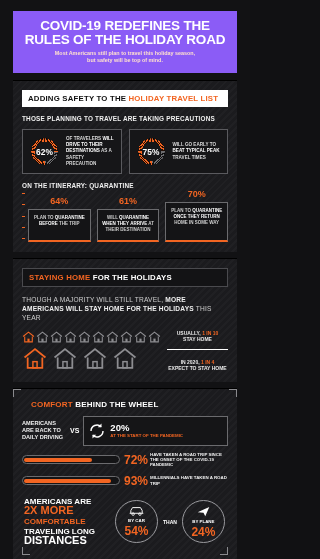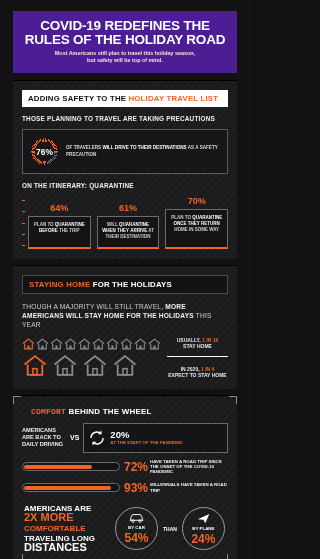--- a/index.html
+++ b/index.html
@@ -7,21 +7,21 @@
   body {
     font-family:"Liberation Sans", sans-serif;
     color:#fff;
     -webkit-font-smoothing:antialiased;
   }
   .page { position:relative; width:250px; height:559px; background:#121214; overflow:hidden; }
 
   
   .hdr {
     margin:11px 13px 0 13px;
-    background:#4c1d95;
+    background:#8b5cf6;
     padding:8px 6px 9px 6px;
     text-align:center;
   }
   .hdr h1 {
     font-size:13.5px; line-height:13.5px; font-weight:bold;
     letter-spacing:-0.2px; text-transform:uppercase;
   }
   .hdr .sub {
     margin-top:4px; font-size:5.4px; line-height:7px;
     color:#ffe0cf; font-weight:bold;
@@ -75,21 +75,21 @@
             mask:radial-gradient(circle, transparent 9.5px, #000 9.6px, #000 13.2px, transparent 13.3px);
   }
   .ring .val {
     position:absolute; inset:0; display:flex; align-items:center; justify-content:center;
     font-size:8.4px; font-weight:bold; color:#fff;
   }
   .cardtxt { font-size:4.6px; line-height:6.2px; font-weight:bold; color:#d8d8d8; text-transform:uppercase; }
   .cardtxt b { color:#fff; }
 
   
-  .qwrap { display:flex; gap:6px; margin-top:7px; align-items:flex-end; position:relative; padding-left:6px;}
+  .qwrap { display:flex; gap:6px; margin-top:0; align-items:flex-end; position:relative; padding-left:6px;}
   .axis { position:absolute; left:0; top:4px; bottom:4px; width:3px; }
   .axis i { position:absolute; left:0; width:3px; height:1px; background:#F26522; }
   .qcol { flex:1; text-align:center; }
   .qpct { font-size:9px; font-weight:bold; color:#F26522; margin-bottom:3px; }
   .qbox {
     border:1px solid #6b6b6e; background:#141416;
     padding:5px 3px; font-size:4.5px; line-height:6px; font-weight:bold;
     color:#cfcfcf; text-transform:uppercase; border-bottom:2px solid #F26522;
   }
   .qbox b { color:#fff; }
@@ -114,21 +114,21 @@
   .corner::before { left:0; top:0; border-right:none; border-bottom:none; }
   .corner::after  { right:0; top:0; border-left:none; border-bottom:none; }
   .cbot { position:relative; }
   .cbot::before, .cbot::after{
     content:""; position:absolute; width:7px; height:7px; border:1px solid #8a8a8e; bottom:0;
   }
   .cbot::before { left:0; border-right:none; border-top:none; }
   .cbot::after  { right:0; border-left:none; border-top:none; }
 
   .ctitle { font-size:8px; font-weight:bold; letter-spacing:.2px; padding:0 9px; text-transform:uppercase; }
-  .ctitle .or { color:#F26522;font-family:Liberation Mono, monospace; }
+  .ctitle .or { color:#F26522; }
 
   .crow { display:flex; align-items:center; gap:4px; margin-top:7px; }
   .clab { width:44px; font-size:5.6px; line-height:7px; font-weight:bold; text-transform:uppercase; color:#ededed; }
   .cbox { flex:1; border:1px solid #6b6b6e; background:#151517; display:flex; align-items:center; gap:4px; padding:5px 4px; }
   .cbox .ic { flex:none; }
   .cpct { font-size:9.5px; font-weight:bold; line-height:10px; }
   .cdesc { font-size:4.4px; line-height:5.4px; font-weight:bold; color:#F26522; text-transform:uppercase; }
   .vs { font-size:7px; font-weight:bold; color:#fff; }
 
   
@@ -167,24 +167,34 @@
     <div class="titlebar">
       <span>ADDING SAFETY TO THE </span><span class="or">HOLIDAY TRAVEL LIST</span>
     </div>
     <div class="sectsub">THOSE PLANNING TO TRAVEL ARE TAKING PRECAUTIONS</div>
 
     <div class="row">
       <div class="card">
         <div class="ring" style="--p:273deg">
           <div class="dial"></div>
             <div class="ticks"></div>
-          <div class="val">76%</div>
+          <div class="val">62%</div>
         </div>
         <div class="cardtxt">
           <span>OF TRAVELERS </span><b>WILL DRIVE TO THEIR DESTINATIONS</b><span> AS A SAFETY PRECAUTION</span>
+        </div>
+      </div>
+      <div class="card">
+        <div class="ring" style="--p:270deg">
+          <div class="dial"></div>
+            <div class="ticks"></div>
+          <div class="val">75%</div>
+        </div>
+        <div class="cardtxt">
+          <span>WILL GO EARLY TO </span><b>BEAT TYPICAL PEAK</b><span> TRAVEL TIMES</span>
         </div>
       </div>
     </div>
 
     <div class="sectsub">ON THE ITINERARY: QUARANTINE</div>
 
     <div class="qwrap">
       <div class="axis">
         <i style="top:0"></i>
           <i style="top:25%"></i>

